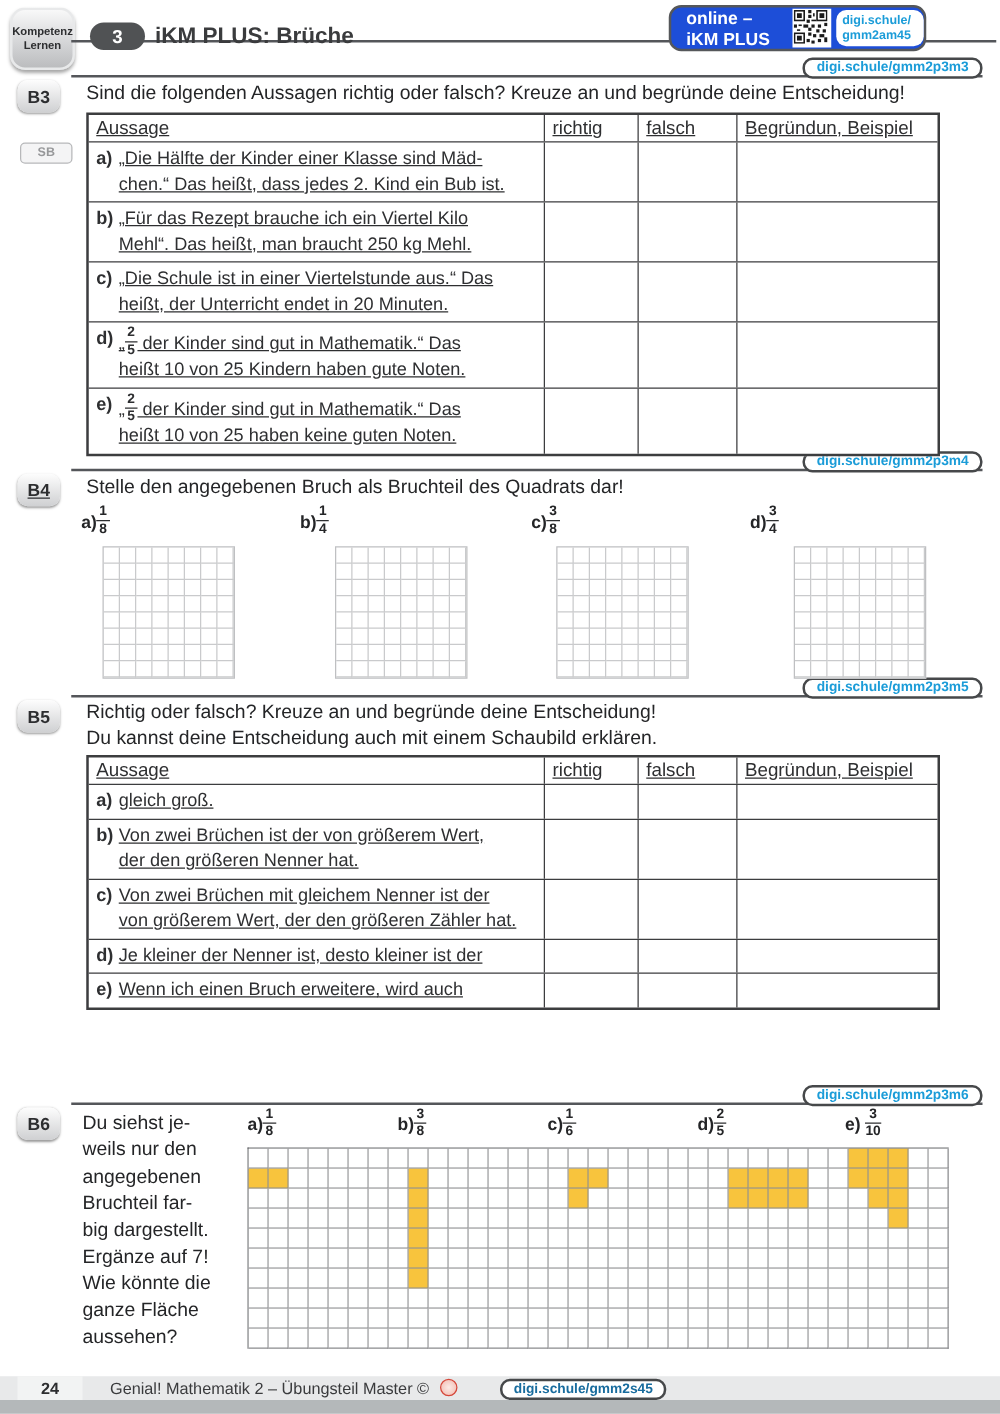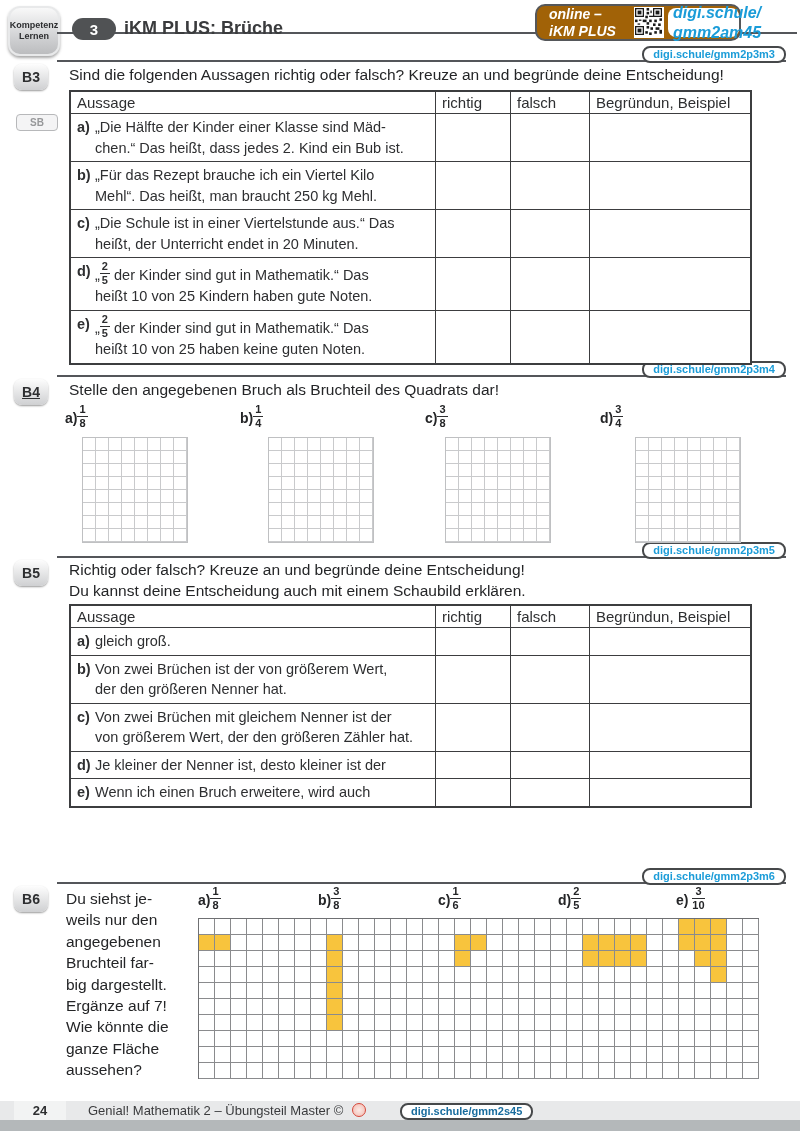--- a/index.html
+++ b/index.html
@@ -24,28 +24,28 @@
   }
   .chapter-badge{
     left:72px;top:18px;width:44px;height:22px;border-radius:11px;
     background:#505254;color:#fff;font-weight:bold;font-size:15px;
     display:flex;align-items:center;justify-content:center;
   }
   .page-title{left:124px;top:18px;font-size:18px;font-weight:bold;color:#3a3b3d;}
   .header-rule{left:57px;top:32px;width:740px;height:2px;background:#54565a;}
   .online-box{
     left:535px;top:4px;width:206px;height:37px;border-radius:10px;
-    background:#a16207;border:2px solid #55575a;display:flex;align-items:center;box-sizing:border-box;font-style:italic;
+    background:#1d4ed8;border:2px solid #55575a;display:flex;align-items:center;box-sizing:border-box;
   }
   .online-text{color:#fff;font-weight:bold;font-size:14px;line-height:1.15;margin-left:12px;width:86px;}
   .qr{width:29px;height:29px;background:#fff;padding:1px;margin-right:4px;}
   .online-link{
     background:#fff;border-radius:8px 8px 8px 8px;height:29px;width:66px;
     display:flex;flex-direction:column;justify-content:center;
-    color:#1b9cd8;font-weight:bold;font-size:16px;line-height:1.2;padding-left:5px;
+    color:#1b9cd8;font-weight:bold;font-size:10px;line-height:1.2;padding-left:5px;
   }
   
   .sep{left:57px;width:729px;height:18px;}
   .sep .line{position:absolute;left:0;right:0;top:14px;height:2px;background:#54565a;}
   .digi-badge{
     position:absolute;right:0;top:0;height:17px;box-sizing:border-box;
     background:#fff;border:2px solid #46484a;border-radius:8px;padding:0 9px;
     color:#1b9cd8;font-weight:bold;font-size:11px;line-height:13px;white-space:nowrap;
   }
   
@@ -57,21 +57,21 @@
     font-weight:bold;font-size:14px;color:#2d2e30;
   }
   .sb-badge{
     left:16px;top:114px;width:42px;height:17px;border-radius:4px;box-sizing:border-box;
     background:#f4f4f5;border:1px solid #b7b8ba;color:#97989a;
     font-size:10px;font-weight:bold;display:flex;align-items:center;justify-content:center;
   }
   .prompt{font-size:15.5px;color:#242527;}
   
   .task-table{border:2px solid #3c3d3f;box-sizing:border-box;background:#fff;}
-  .t-row{display:flex;border-top:1.5px solid #3c3d3f;}
+  .t-row{display:flex;border-top:1.5px solid #3c3d3f;text-decoration:underline;}
   .t-row:first-child{border-top:none;}
   .t-cell{box-sizing:border-box;border-left:1.5px solid #3c3d3f;padding:3px 6px;font-size:14.5px;}
   .t-cell:first-child{border-left:none;}
   .c0{width:364px;} .c1{width:75px;} .c2{width:79px;} .c3{flex:1;}
   .t-head .t-cell{font-size:15px;padding:2px 6px;}
   .row-statement{position:relative;padding-left:24px;line-height:1.42;}
   .row-letter{position:absolute;left:6px;top:3px;font-weight:bold;}
   
   .b4-label{font-size:14px;font-weight:bold;color:#242527;}
   .grid8{

